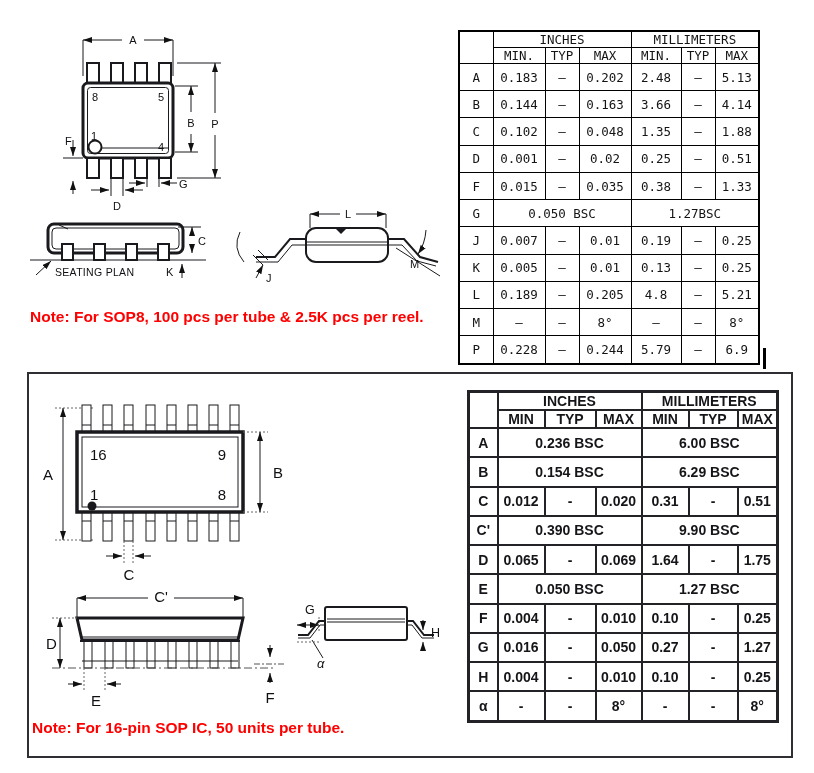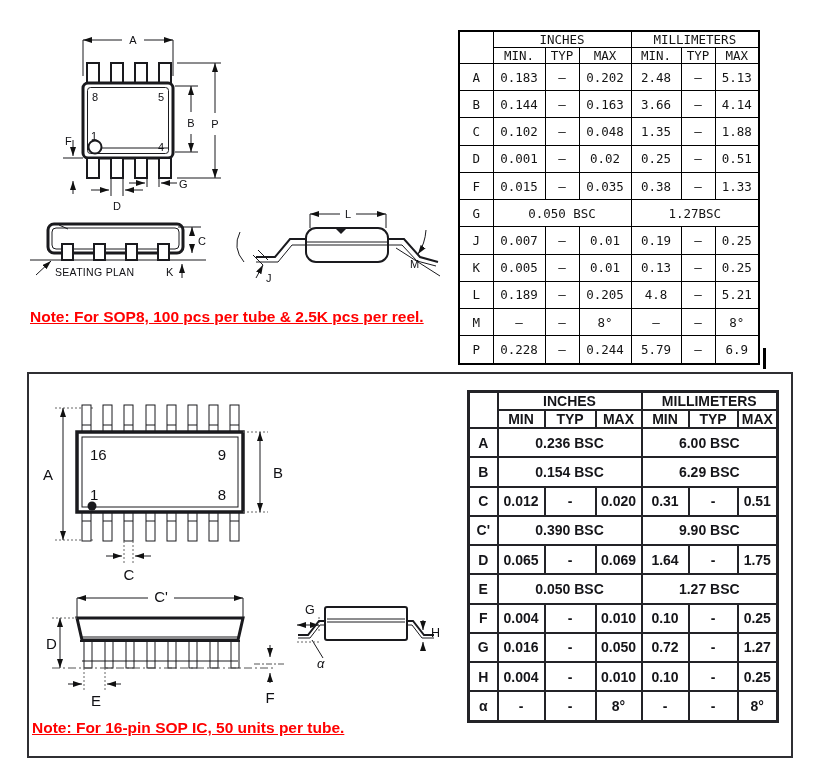--- a/index.html
+++ b/index.html
@@ -6,21 +6,21 @@
   body{width:814px;height:773px;background:#ffffff;position:relative;overflow:hidden;
        font-family:"Liberation Sans",sans-serif;}
   .abs{position:absolute;}
   svg{display:block;}
   svg text{font-family:"Liberation Sans",sans-serif;fill:#101014;}
   .dim-s{font-size:11px;}
   .dim-l{font-size:15px;}
   .pin-s{font-size:11px;}
   .pin-l{font-size:15px;}
   .seat-cap{font-size:10.5px;letter-spacing:0.3px;}
-  .note{color:#ff0000;font-weight:bold;font-size:15.5px;white-space:nowrap;text-decoration:underline;}
+  .note{color:#ff0000;font-weight:bold;font-size:15.5px;white-space:nowrap;}
   
   #top-table table{width:100%;height:100%;border-collapse:collapse;table-layout:fixed;border:2px solid #000;}
   #top-table th,#top-table td{border:1px solid #000;font-family:"DejaVu Sans Mono",monospace;
        font-size:12.5px;font-weight:normal;text-align:center;vertical-align:middle;padding:0;color:#141414;}
   
   #bottom-table table{width:100%;height:100%;border-collapse:collapse;table-layout:fixed;border:3px solid #232327;}
   #bottom-table th,#bottom-table td{border:2px solid #232327;font-family:"Liberation Sans",sans-serif;
        font-size:14px;font-weight:bold;text-align:center;vertical-align:middle;padding:0;color:#151519;}
   #bottom-box{border:2px solid #2f2f33;background:#fff;}
   #cursor-artifact{width:3px;height:21px;background:#000;}
@@ -517,21 +517,21 @@
           <td>0.010</td>
           <td>0.10</td>
           <td>-</td>
           <td>0.25</td>
         </tr>
         <tr>
           <th>G</th>
           <td>0.016</td>
           <td>-</td>
           <td>0.050</td>
-          <td>0.72</td>
+          <td>0.27</td>
           <td>-</td>
           <td>1.27</td>
         </tr>
         <tr>
           <th>H</th>
           <td>0.004</td>
           <td>-</td>
           <td>0.010</td>
           <td>0.10</td>
           <td>-</td>

